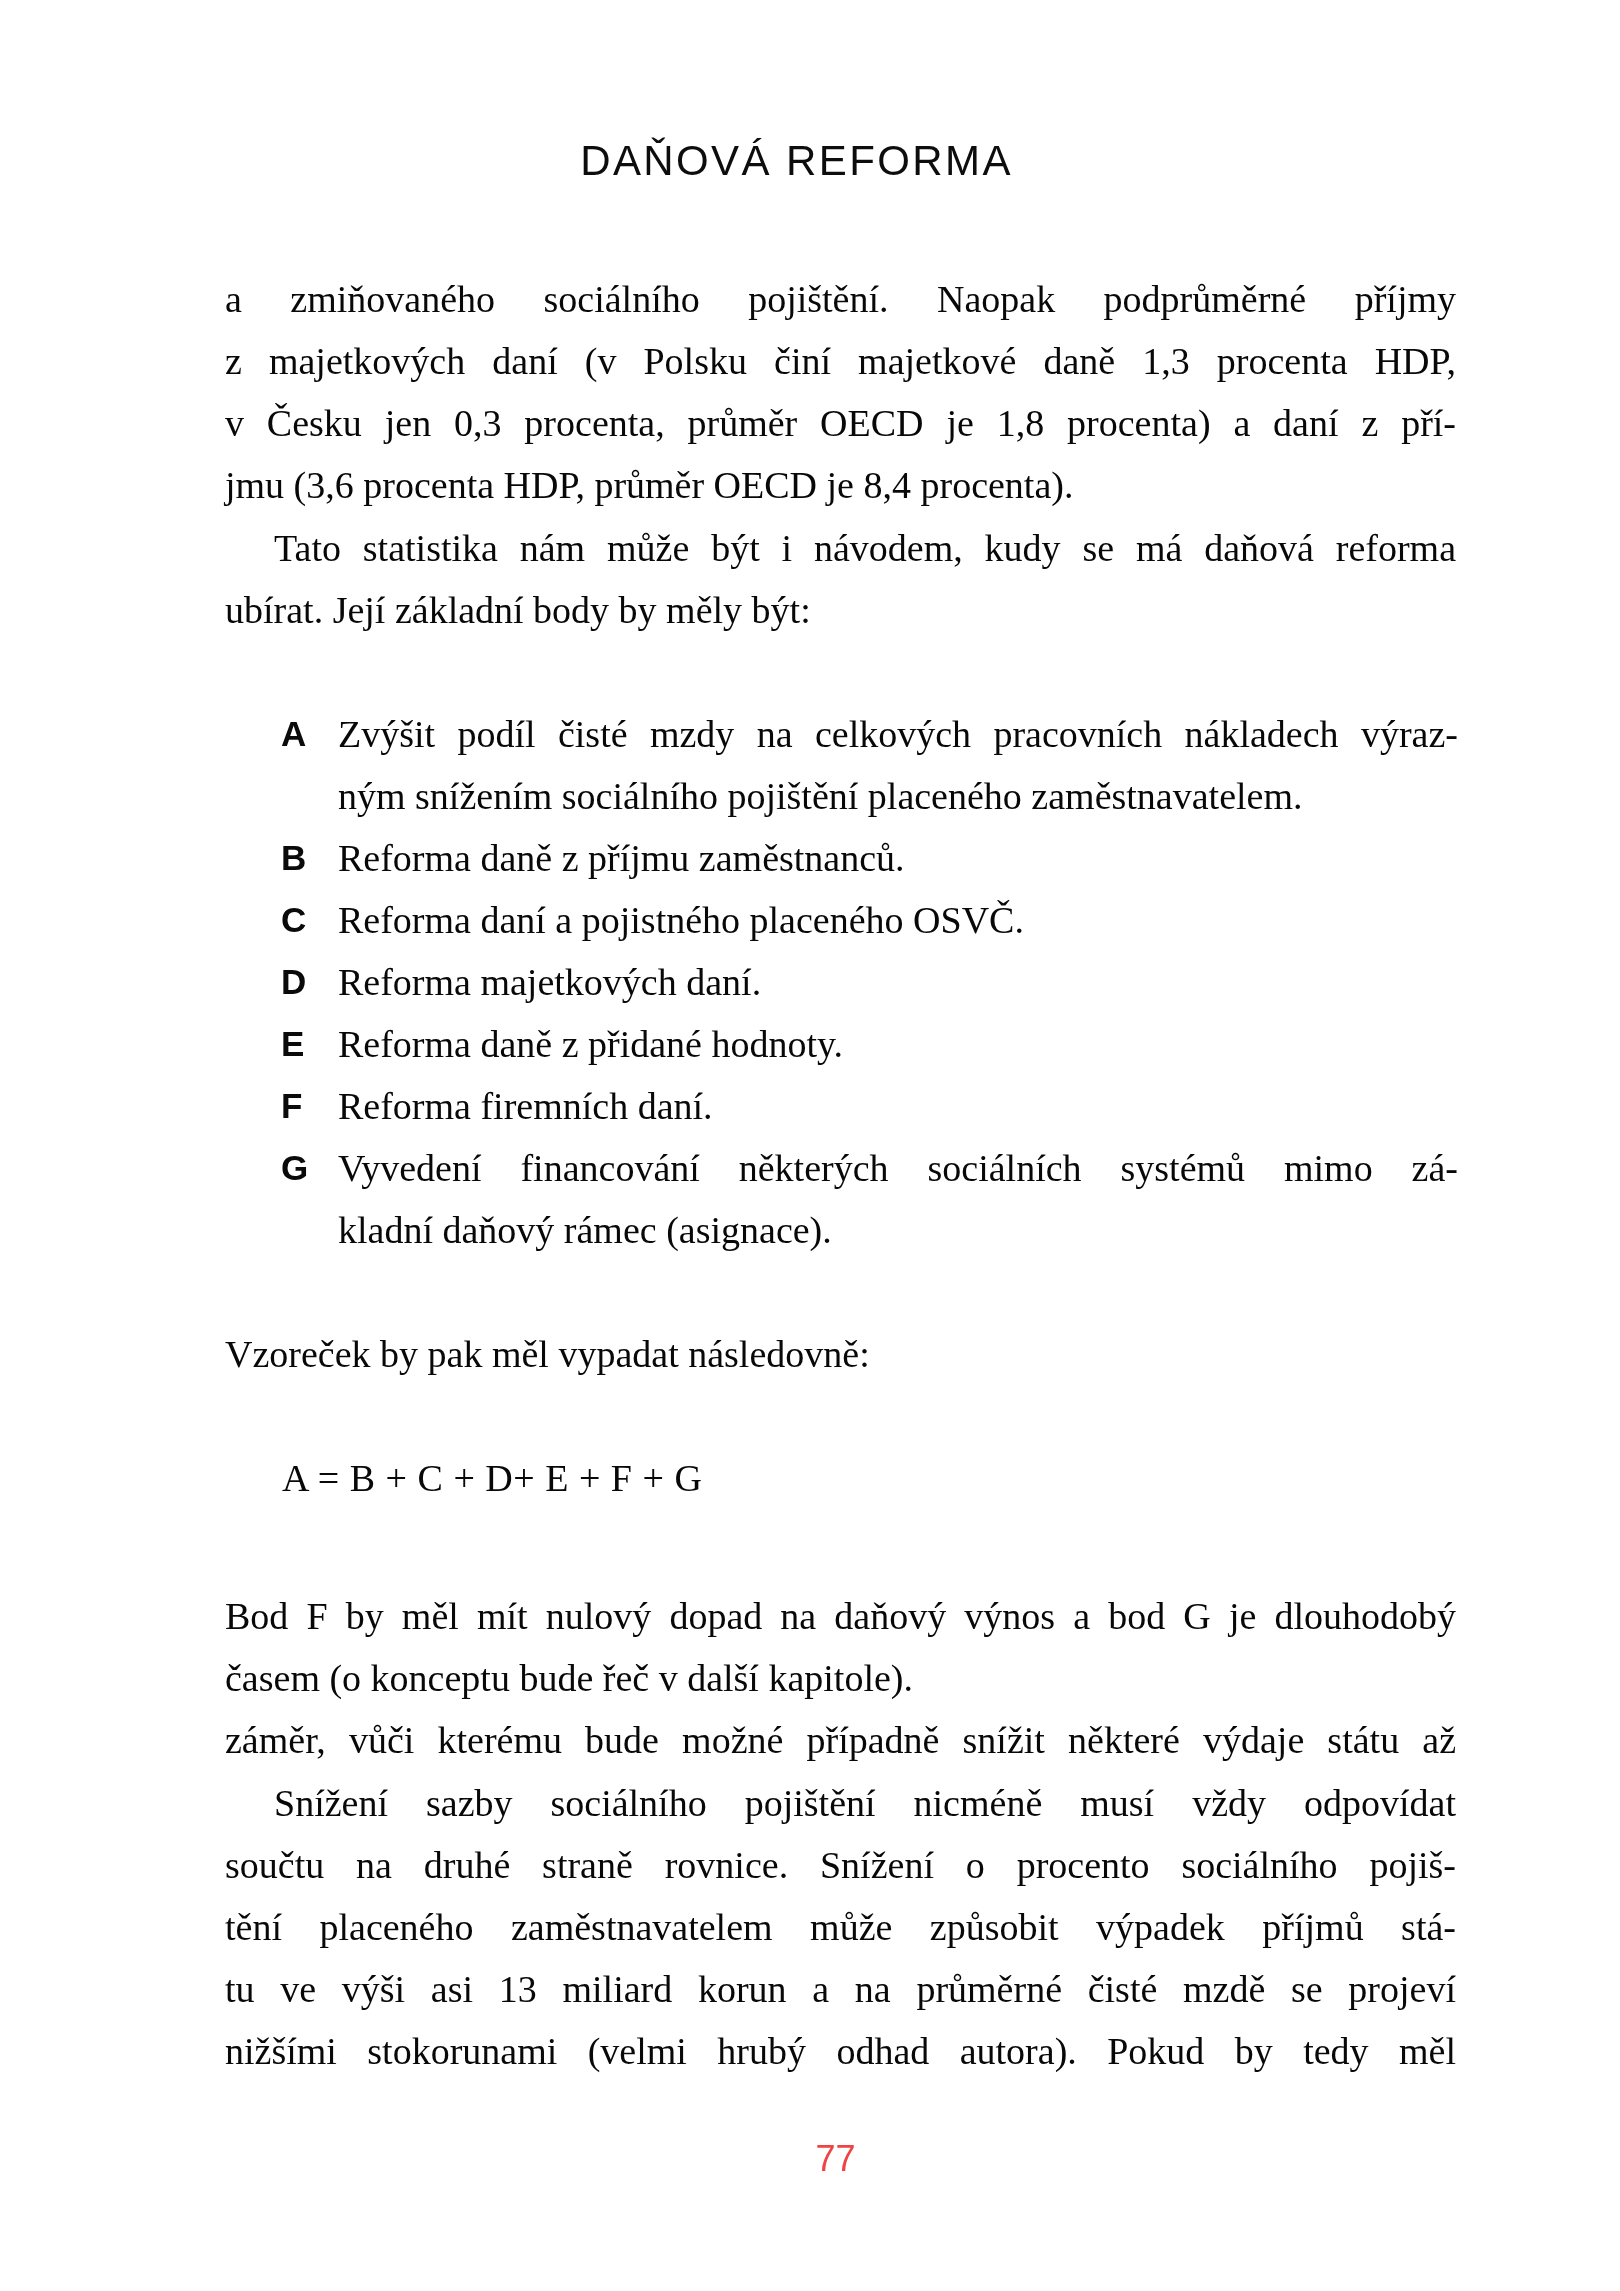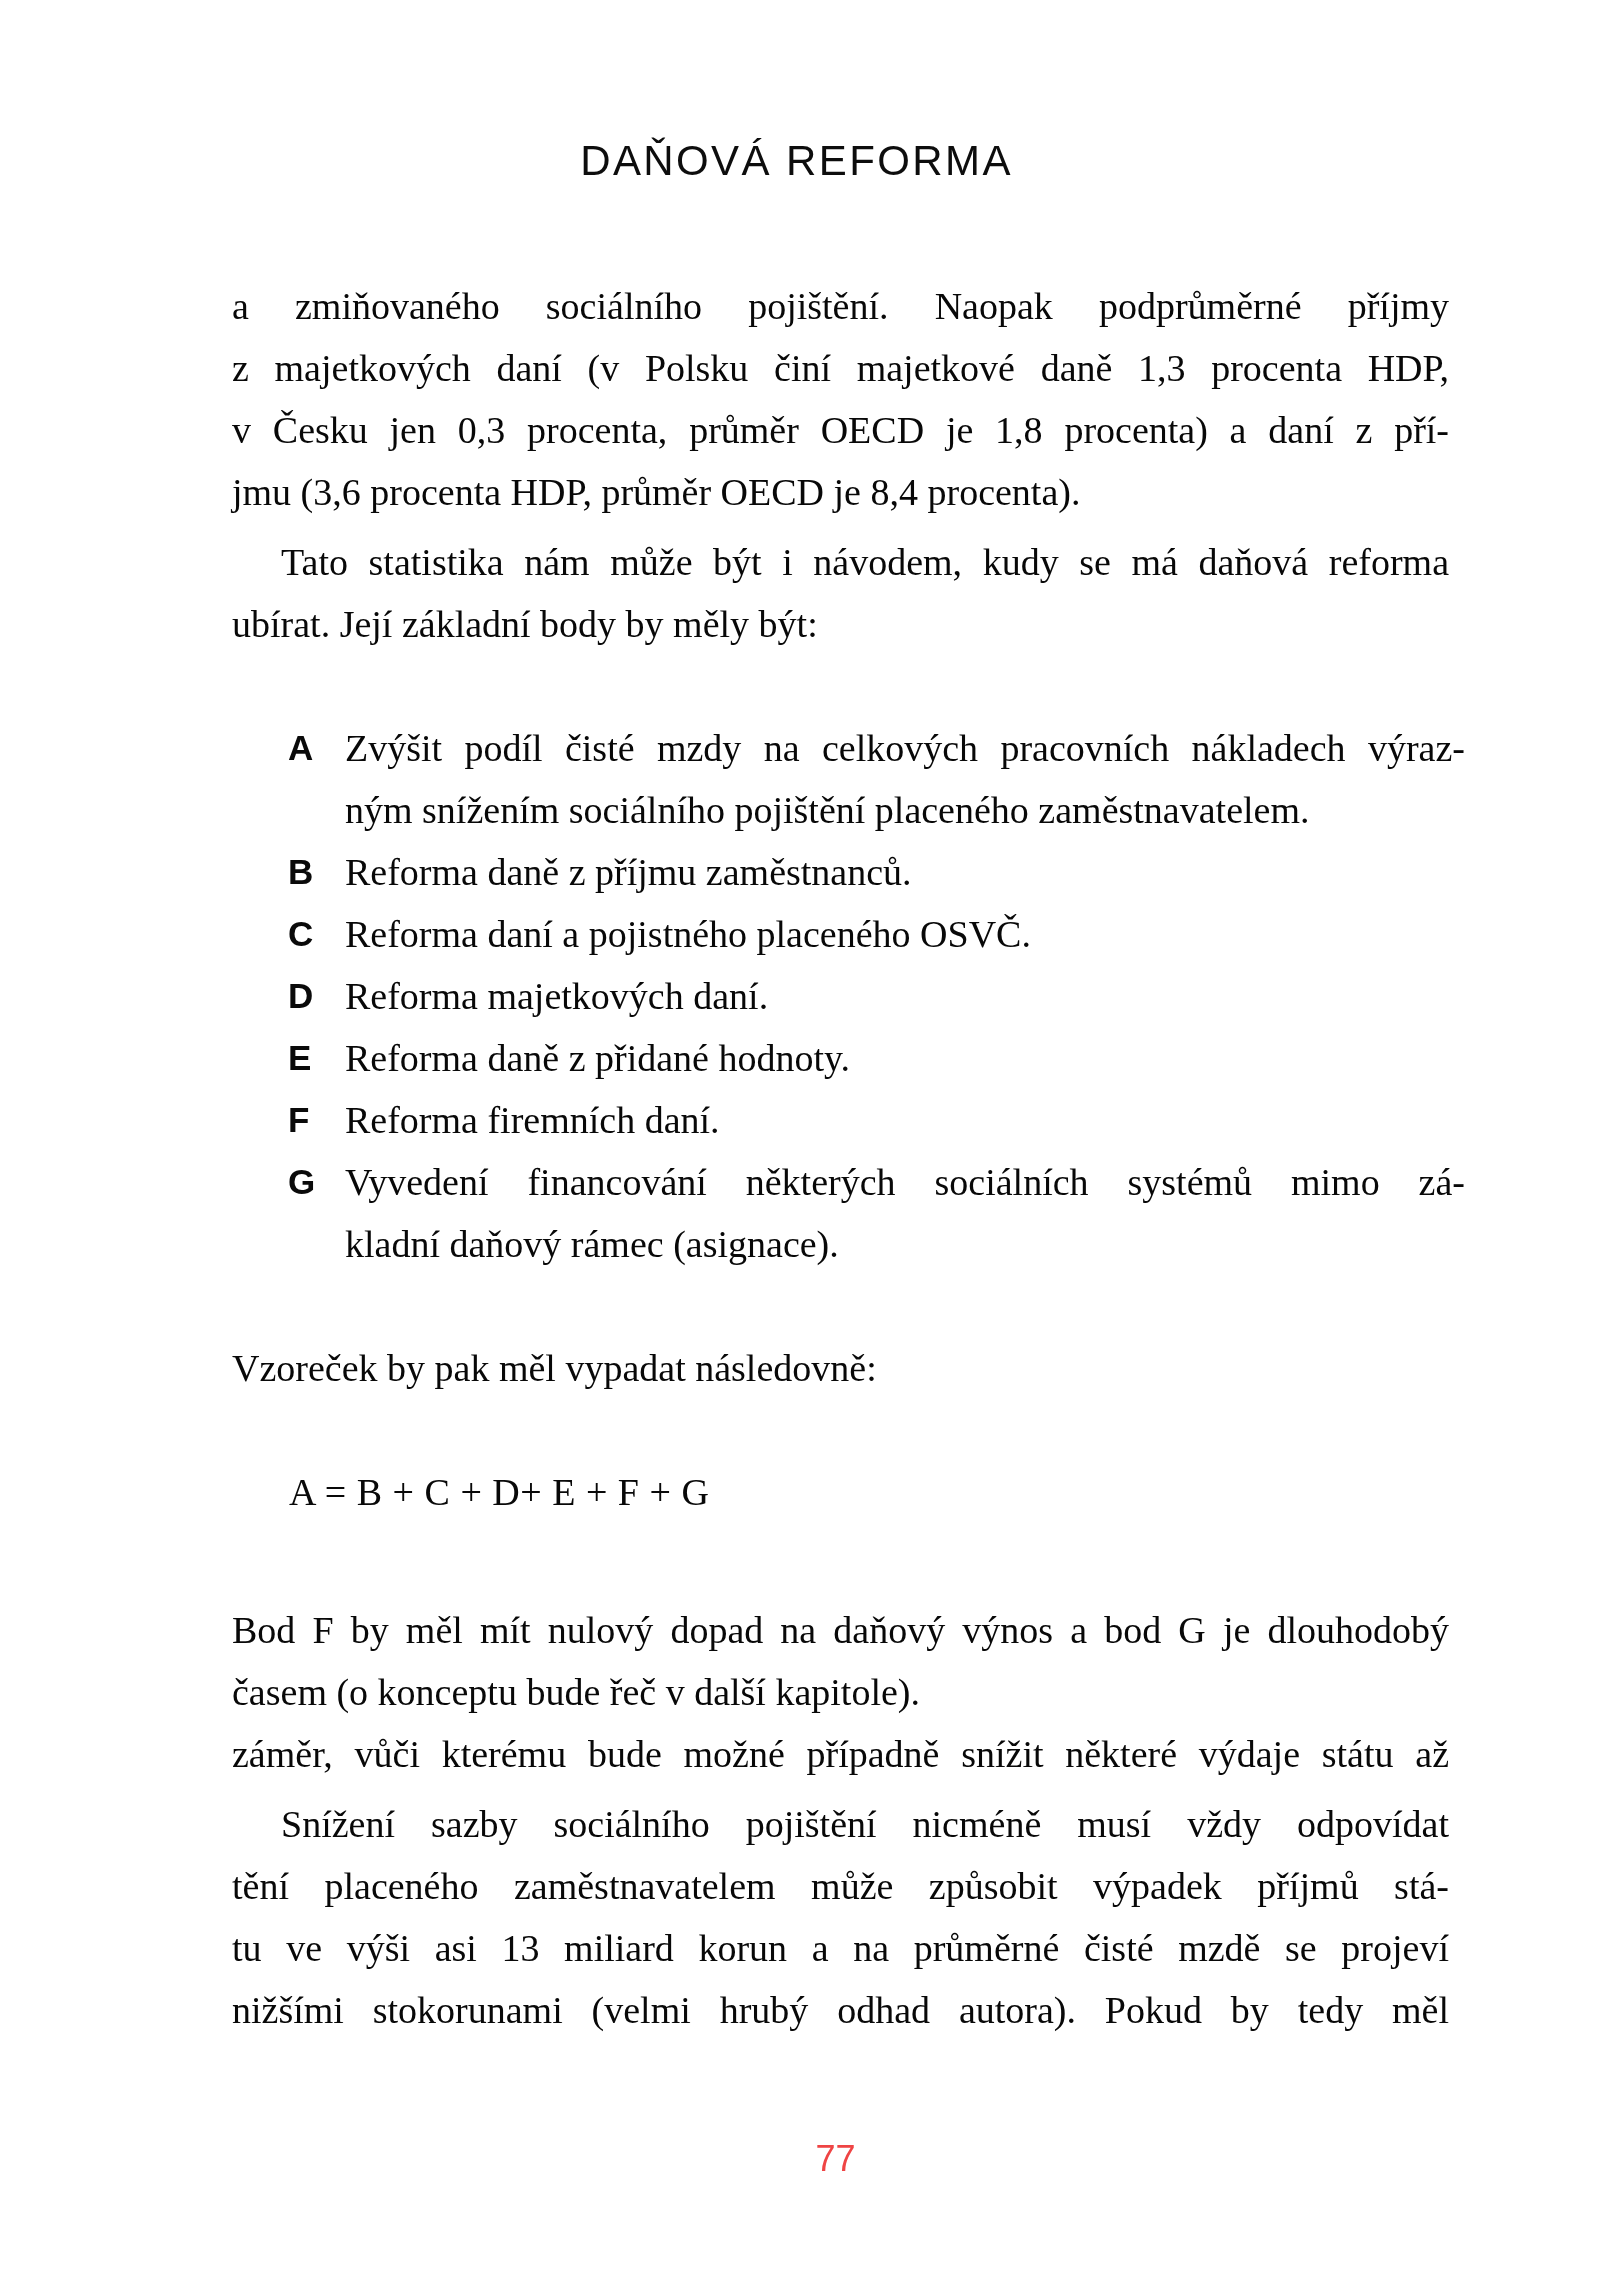--- a/index.html
+++ b/index.html
@@ -37,21 +37,21 @@
     color: #080808;
   }
   .line { height: 62px; white-space: nowrap; }
   
   .line.j {
     white-space: normal;
     text-align: justify;
     text-align-last: justify;
   }
   .indent { text-indent: 49px; }
-  .para { margin: 8px; }
+  .para { margin: 1px; }
   .gap1 { margin-top: 62px; }
   .gap-formula-after { margin-top: 76px; }
   .list-item { position: relative; margin-left: 113px; width: 1120px; }
   .list-letter {
     position: absolute;
     left: -57px;
     top: 0;
     font-family: "Liberation Sans", "DejaVu Sans", sans-serif;
     font-weight: 700;
     font-size: 35px;
@@ -146,20 +146,21 @@
     </div>
 
     <div class="para gap-formula-after">
       <div class="line j">Bod F by měl mít nulový dopad na daňový výnos a bod G je dlouhodobý</div>
       <div class="line">časem (o konceptu bude řeč v další kapitole).</div>
       <div class="line j">záměr, vůči kterému bude možné případně snížit některé výdaje státu až</div>
     </div>
 
     <div class="para">
       <div class="line j indent">Snížení sazby sociálního pojištění nicméně musí vždy odpovídat</div>
+      <div class="line j">součtu na druhé straně rovnice. Snížení o procento sociálního pojiš-</div>
       <div class="line j">tění placeného zaměstnavatelem může způsobit výpadek příjmů stá-</div>
       <div class="line j">tu ve výši asi 13 miliard korun a na průměrné čisté mzdě se projeví</div>
       <div class="line j">nižšími stokorunami (velmi hrubý odhad autora). Pokud by tedy měl</div>
     </div>
 
   </div>
 
   <div class="page-number">77</div>
 
 </div>

